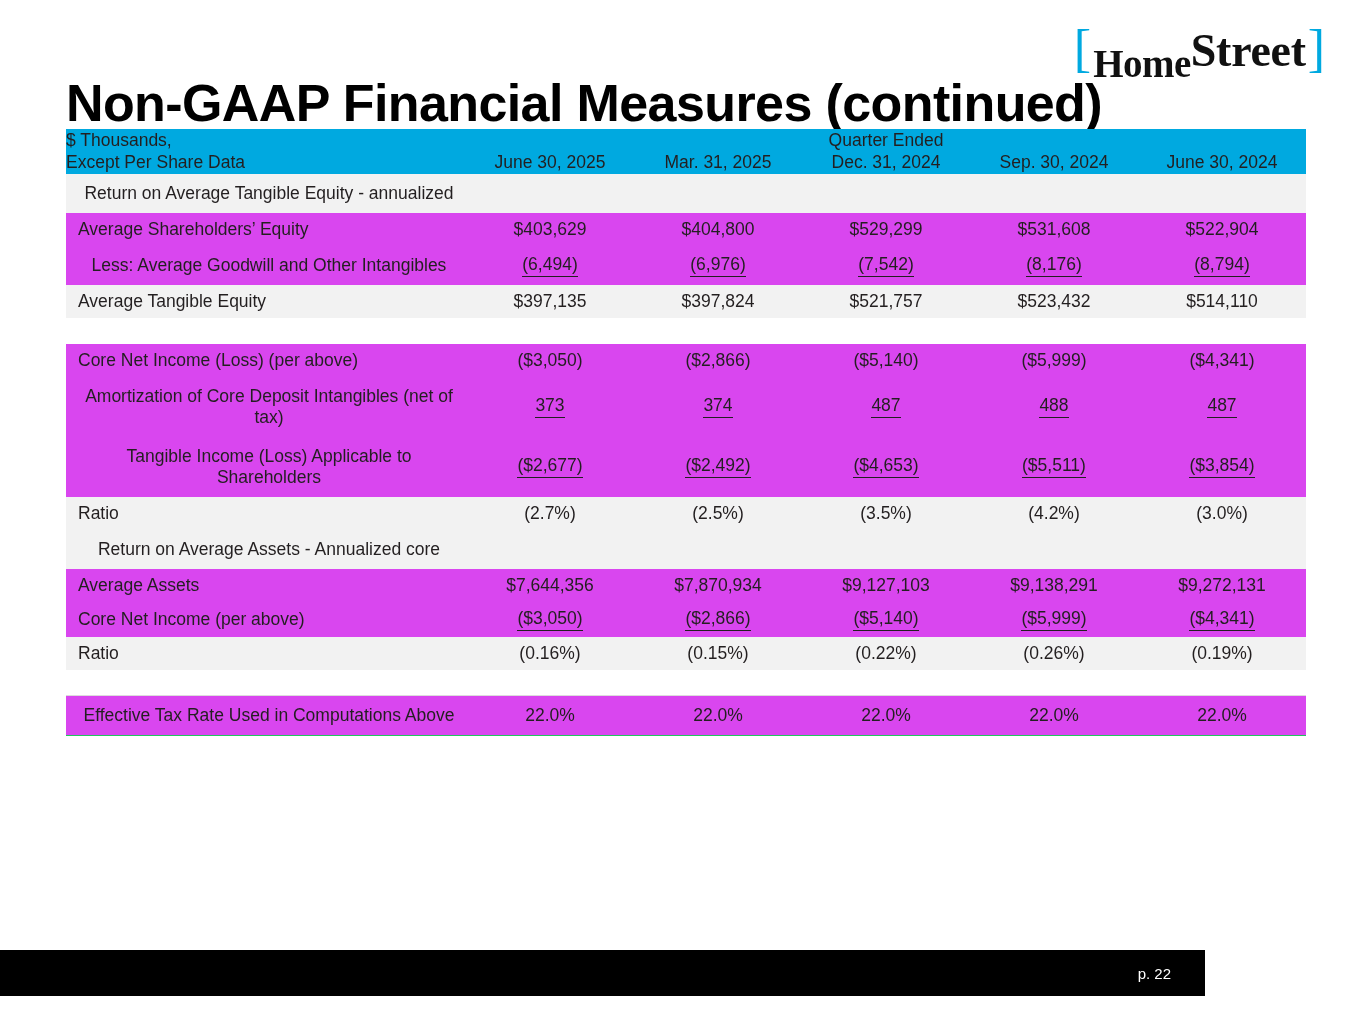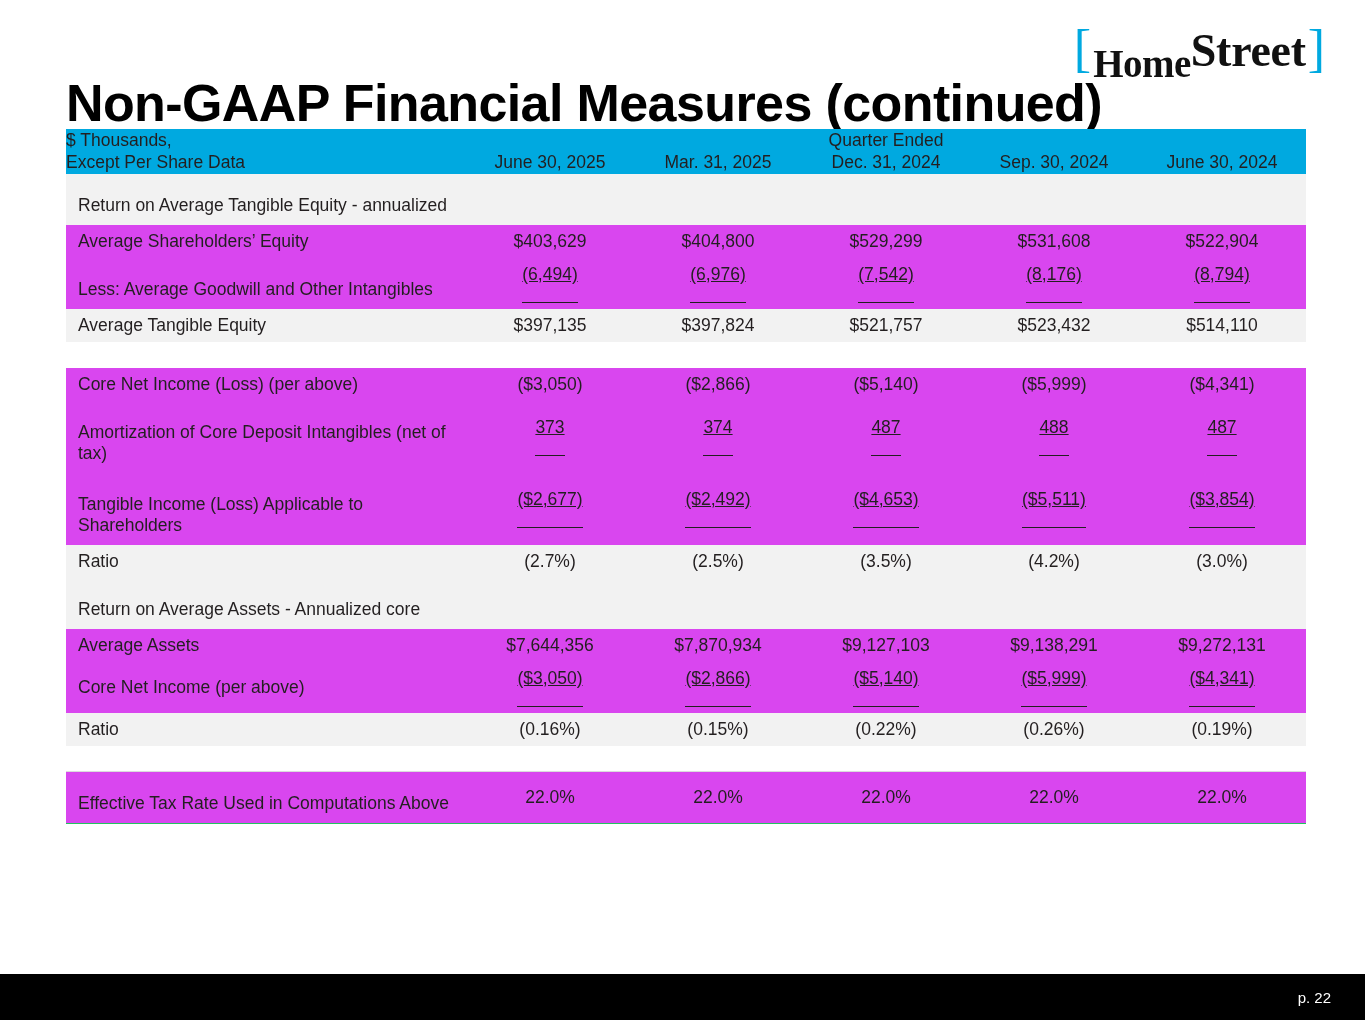--- a/index.html
+++ b/index.html
@@ -133,36 +133,36 @@
 
   tr.shade td { background: #f2f2f2; }
   tr.plain td { background: #d946ef; }
 
   .indent1 { padding-left: 30px; }
   .indent2 { padding-left: 48px; }
 
   .bold { font-weight: 400; }
 
   
-  .ul { border-bottom: 1.4px solid #231f20; padding-bottom: 17px; display: inline-block; text-decoration: underline; }
+  .ul { border-bottom: 1.4px solid #231f20; padding-bottom: 1px; display: inline-block; }
 
   tr.spacer td { height: 26px; background: #ffffff; padding: 0; }
   tr.spacer-gray td { height: 26px; background: #ffffff; padding: 0; }
 
   tr.rule-top td { border-top: 1px solid #dcdcdc; }
   tr.rule-bot td { border-bottom: 1px solid #22c55e; }
 
-  tr.tall td.label { padding-top: 21px; padding-bottom: 9px; }
+  tr.tall td.label { padding-top: 9px; padding-bottom: 9px; text-align: center; }
 
   
   .footer-bar {
     position: absolute;
     left: 0;
-    bottom: 4px;
-    width: 1365px;
+    bottom: 28px;
+    width: 1205px;
     height: 46px;
     background: #000000;
     text-align: center;
   }
   .footer-page {
     position: absolute;
     right: 34px;
     top: 50%;
     transform: translateY(-50%);
     color: #ffffff;

